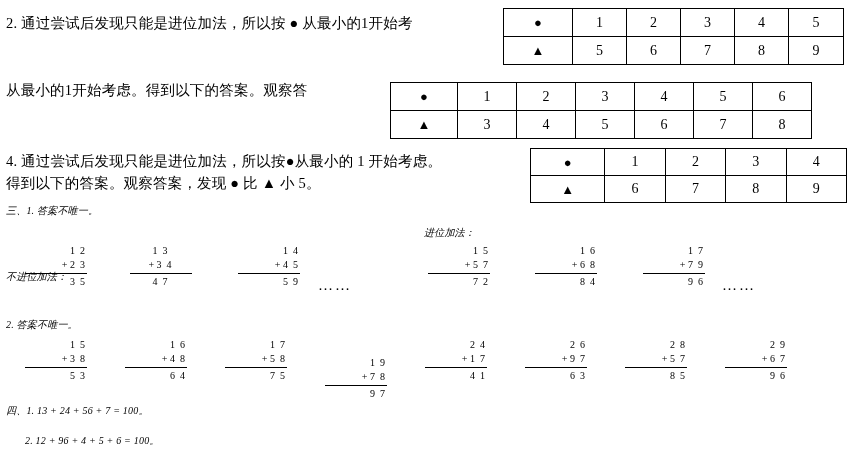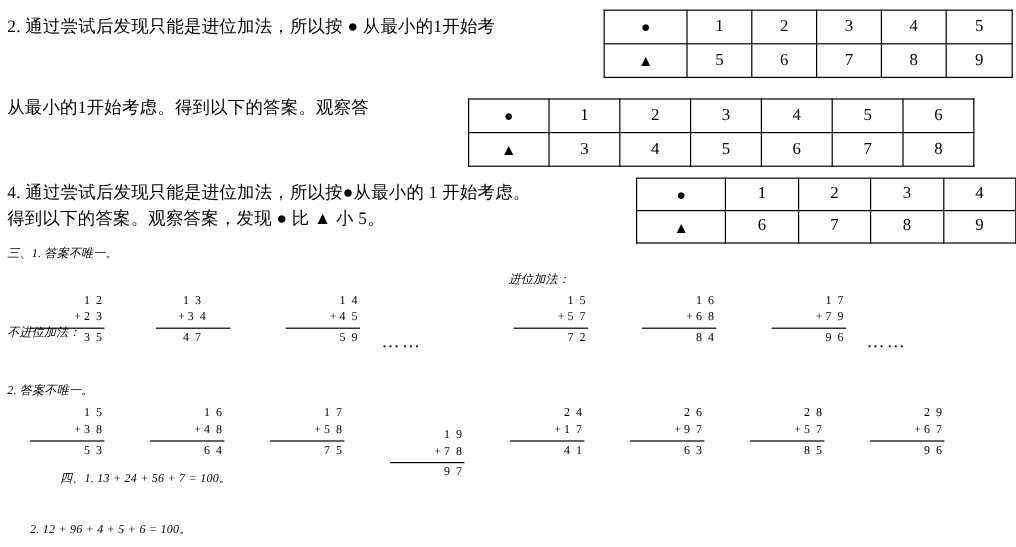--- a/index.html
+++ b/index.html
@@ -248,14 +248,14 @@
   <span class="rule"></span>
   <span class="row">8  5</span>
 </div>
 <div class="vadd" style="left:725px; top:338px;">
   <span class="row">2  9</span>
   <span class="row">+ 6  7</span>
   <span class="rule"></span>
   <span class="row">9  6</span>
 </div>
 
-<div class="line" style="left:6px; top:392px;margin-left:44px;">四、1. 13 + 24 + 56 + 7 = 100。</div>
+<div class="line" style="left:6px; top:404px;">四、1. 13 + 24 + 56 + 7 = 100。</div>
 <div class="line" style="left:25px; top:434px;">2. 12 + 96 + 4 + 5 + 6 = 100。</div>
 
 </body></html>

